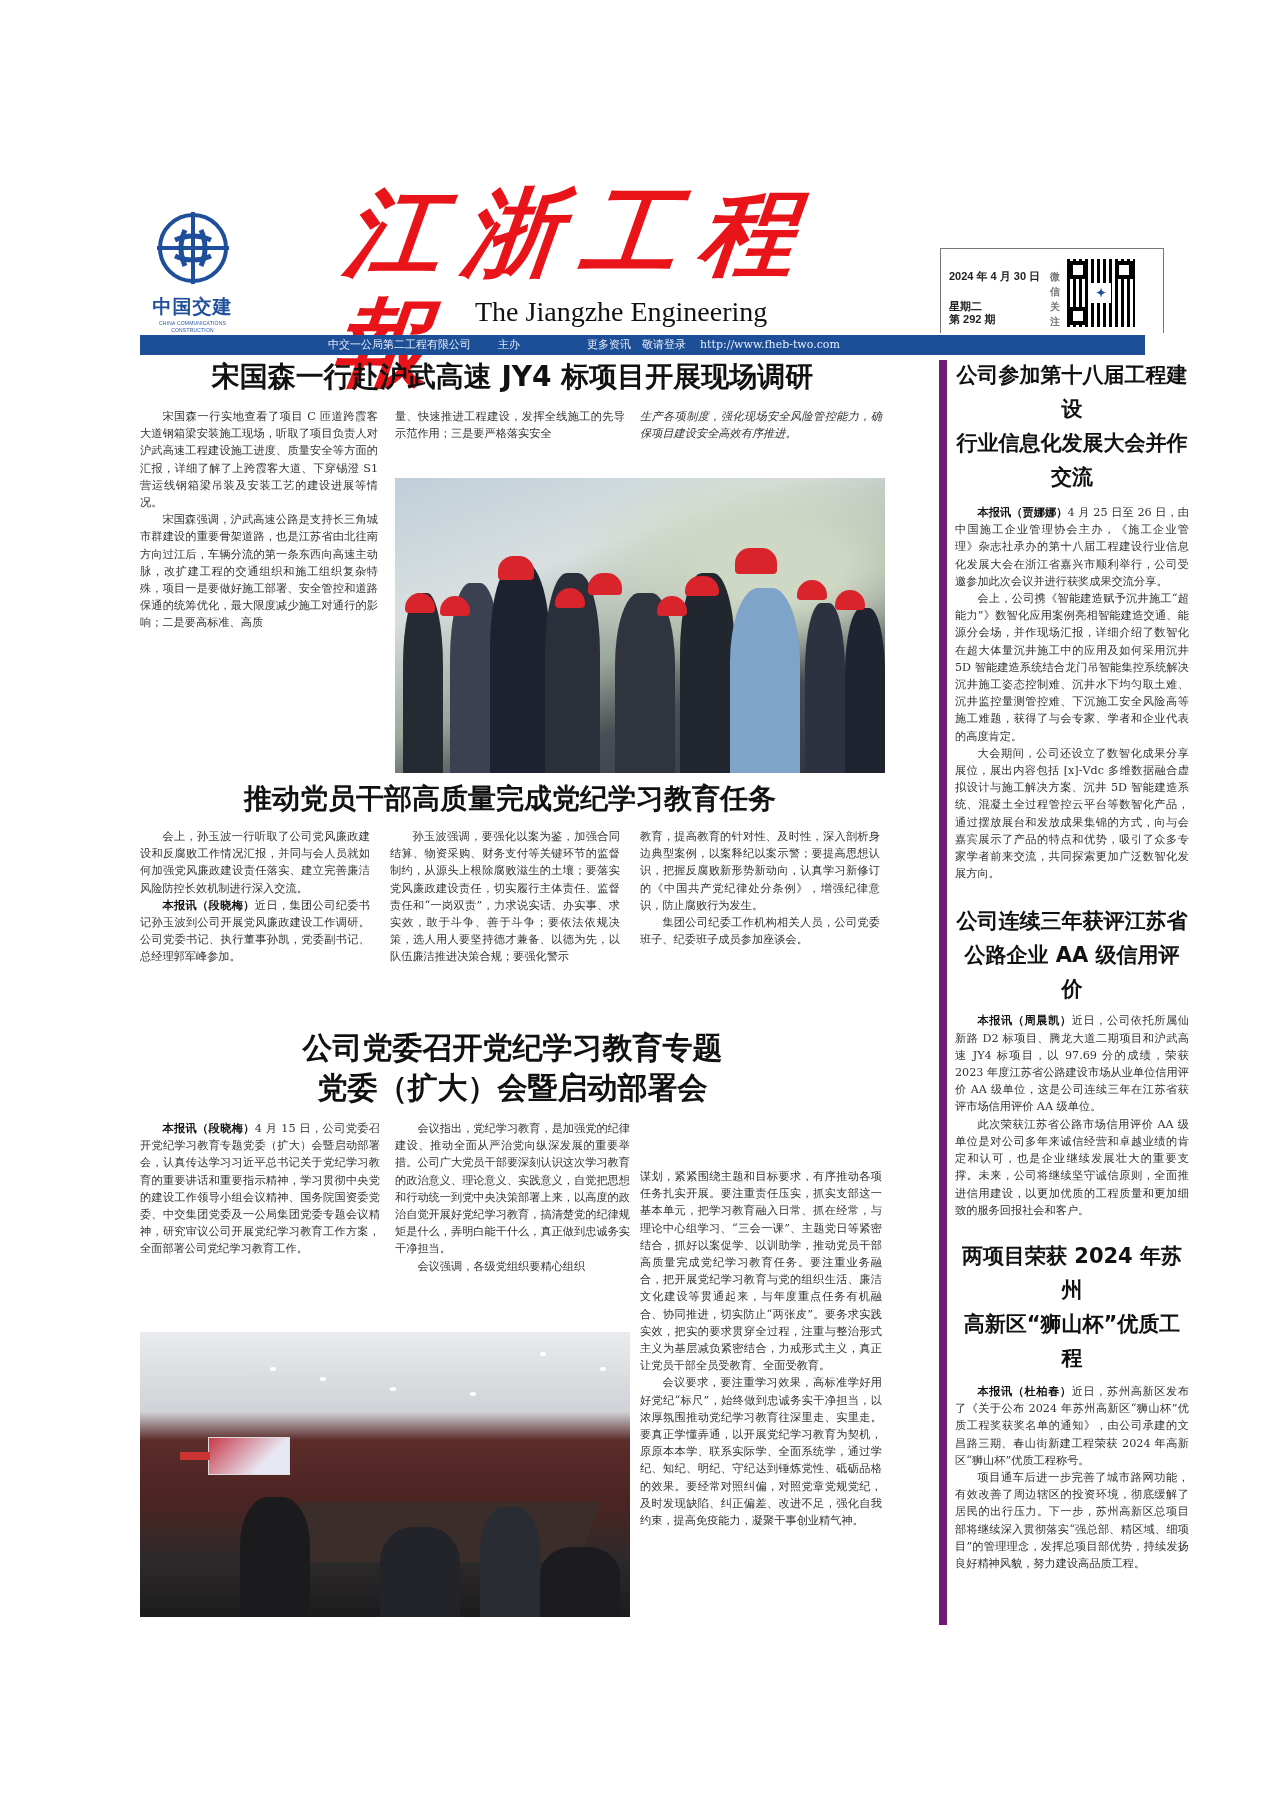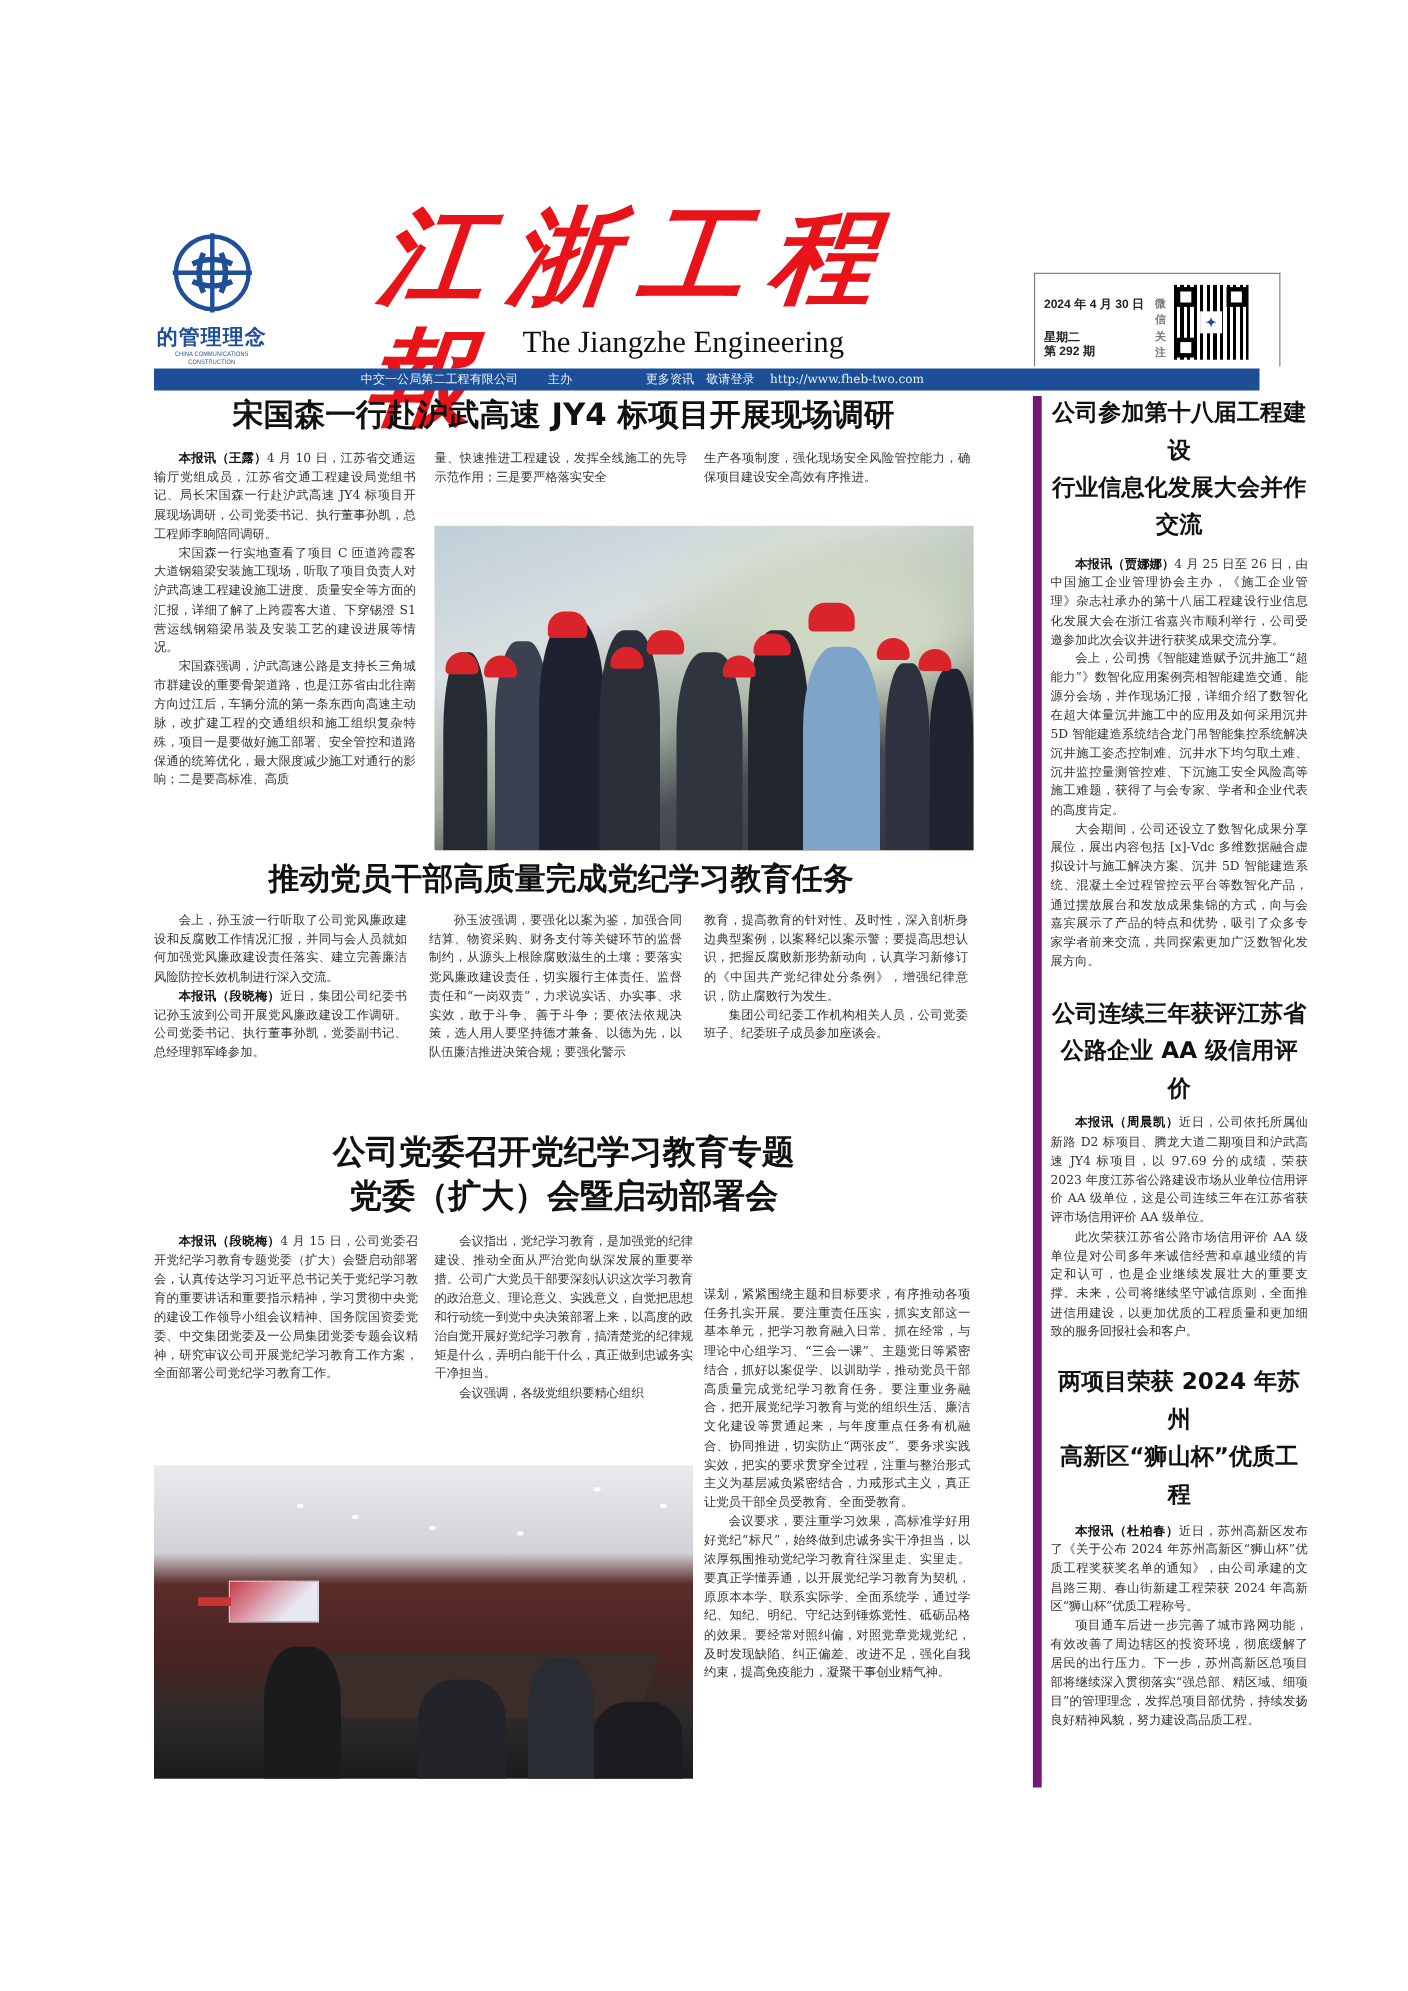--- a/index.html
+++ b/index.html
@@ -62,21 +62,21 @@
 <div class="page">
 
   <div class="masthead">
     <div class="logo">
       <svg class="logo-mark" viewBox="0 0 76 76">
         <circle cx="38" cy="38" r="33" fill="none" stroke="#1f4f9a" stroke-width="4"></circle>
         <path d="M38 2 L38 74 M2 38 L74 38" stroke="#1f4f9a" stroke-width="4"></path>
         <path d="M20 30 Q38 22 56 30 M20 46 Q38 54 56 46" stroke="#1f4f9a" stroke-width="5" fill="none"></path>
         <path d="M30 20 Q22 38 30 56 M46 20 Q54 38 46 56" stroke="#1f4f9a" stroke-width="5" fill="none"></path>
       </svg>
-      <div class="logo-cn">的管理理念</div>
+      <div class="logo-cn">中国交建</div>
       <div class="logo-en">CHINA COMMUNICATIONS CONSTRUCTION</div>
     </div>
     <div class="title-cn">江浙工程報</div>
     <div class="title-en">The Jiangzhe Engineering</div>
     <div class="infobox">
       <div class="info-date">2024 年 4 月 30 日</div>
       <div class="info-day">星期二</div>
       <div class="info-issue">第 292 期</div>
       <div class="info-wechat">微信关注</div>
       <div class="qr">
@@ -91,26 +91,25 @@
     <span style="left:447px">更多资讯</span>
     <span style="left:502px">敬请登录</span>
     <span style="left:560px">http://www.fheb-two.com</span>
   </div>
 
   <div class="main">
 
     <div>
       <div class="headline" style="position:absolute;left:0;top:-2px;width:745px;font-size:28px;">宋国森一行赴沪武高速 JY4 标项目开展现场调研</div>
       <div class="col body" style="left:0;top:48px;width:238px;">
-        <p><b>本报讯（王露）</b><span>4 月 10 日，江苏省交通运输厅党组成员，江苏省交通工程建设局党组书记、局长宋国森一行赴沪武高速 JY4 标项目开展现场调研，公司党委书记、执行董事孙凯，总工程师李晌陪同调研。</span></p>
         <p>宋国森一行实地查看了项目 C 匝道跨霞客大道钢箱梁安装施工现场，听取了项目负责人对沪武高速工程建设施工进度、质量安全等方面的汇报，详细了解了上跨霞客大道、下穿锡澄 S1 营运线钢箱梁吊装及安装工艺的建设进展等情况。</p>
         <p>宋国森强调，沪武高速公路是支持长三角城市群建设的重要骨架道路，也是江苏省由北往南方向过江后，车辆分流的第一条东西向高速主动脉，改扩建工程的交通组织和施工组织复杂特殊，项目一是要做好施工部署、安全管控和道路保通的统筹优化，最大限度减少施工对通行的影响；二是要高标准、高质</p>
       </div>
       <div class="col body" style="left:255px;top:48px;width:230px;text-indent:0">量、快速推进工程建设，发挥全线施工的先导示范作用；三是要严格落实安全</div>
-      <div class="col body" style="left:500px;top:48px;width:242px;">生产各项制度，强化现场安全风险管控能力，确保项目建设安全高效有序推进。</div>
+      <div class="col body" style="left:500px;top:48px;width:242px;font-style:italic;">生产各项制度，强化现场安全风险管控能力，确保项目建设安全高效有序推进。</div>
       <div class="photo photo1" style="left:255px;top:118px;width:490px;height:295px;">
         <div class="person" style="left:8px;width:40px;height:180px;"></div>
         <div class="person" style="left:55px;width:50px;height:190px;background:#3b4150"></div>
         <div class="person" style="left:95px;width:60px;height:210px;background:#1e2230"></div>
         <div class="person" style="left:150px;width:55px;height:200px;background:#2b2f3a"></div>
         <div class="person" style="left:220px;width:60px;height:180px;background:#30343e"></div>
         <div class="person" style="left:285px;width:55px;height:200px;background:#22262e"></div>
         <div class="person" style="left:335px;width:70px;height:185px;background:#7fa4c9"></div>
         <div class="person" style="left:410px;width:40px;height:170px;background:#2d3140"></div>
         <div class="person" style="left:450px;width:40px;height:165px;background:#1f2430"></div>

